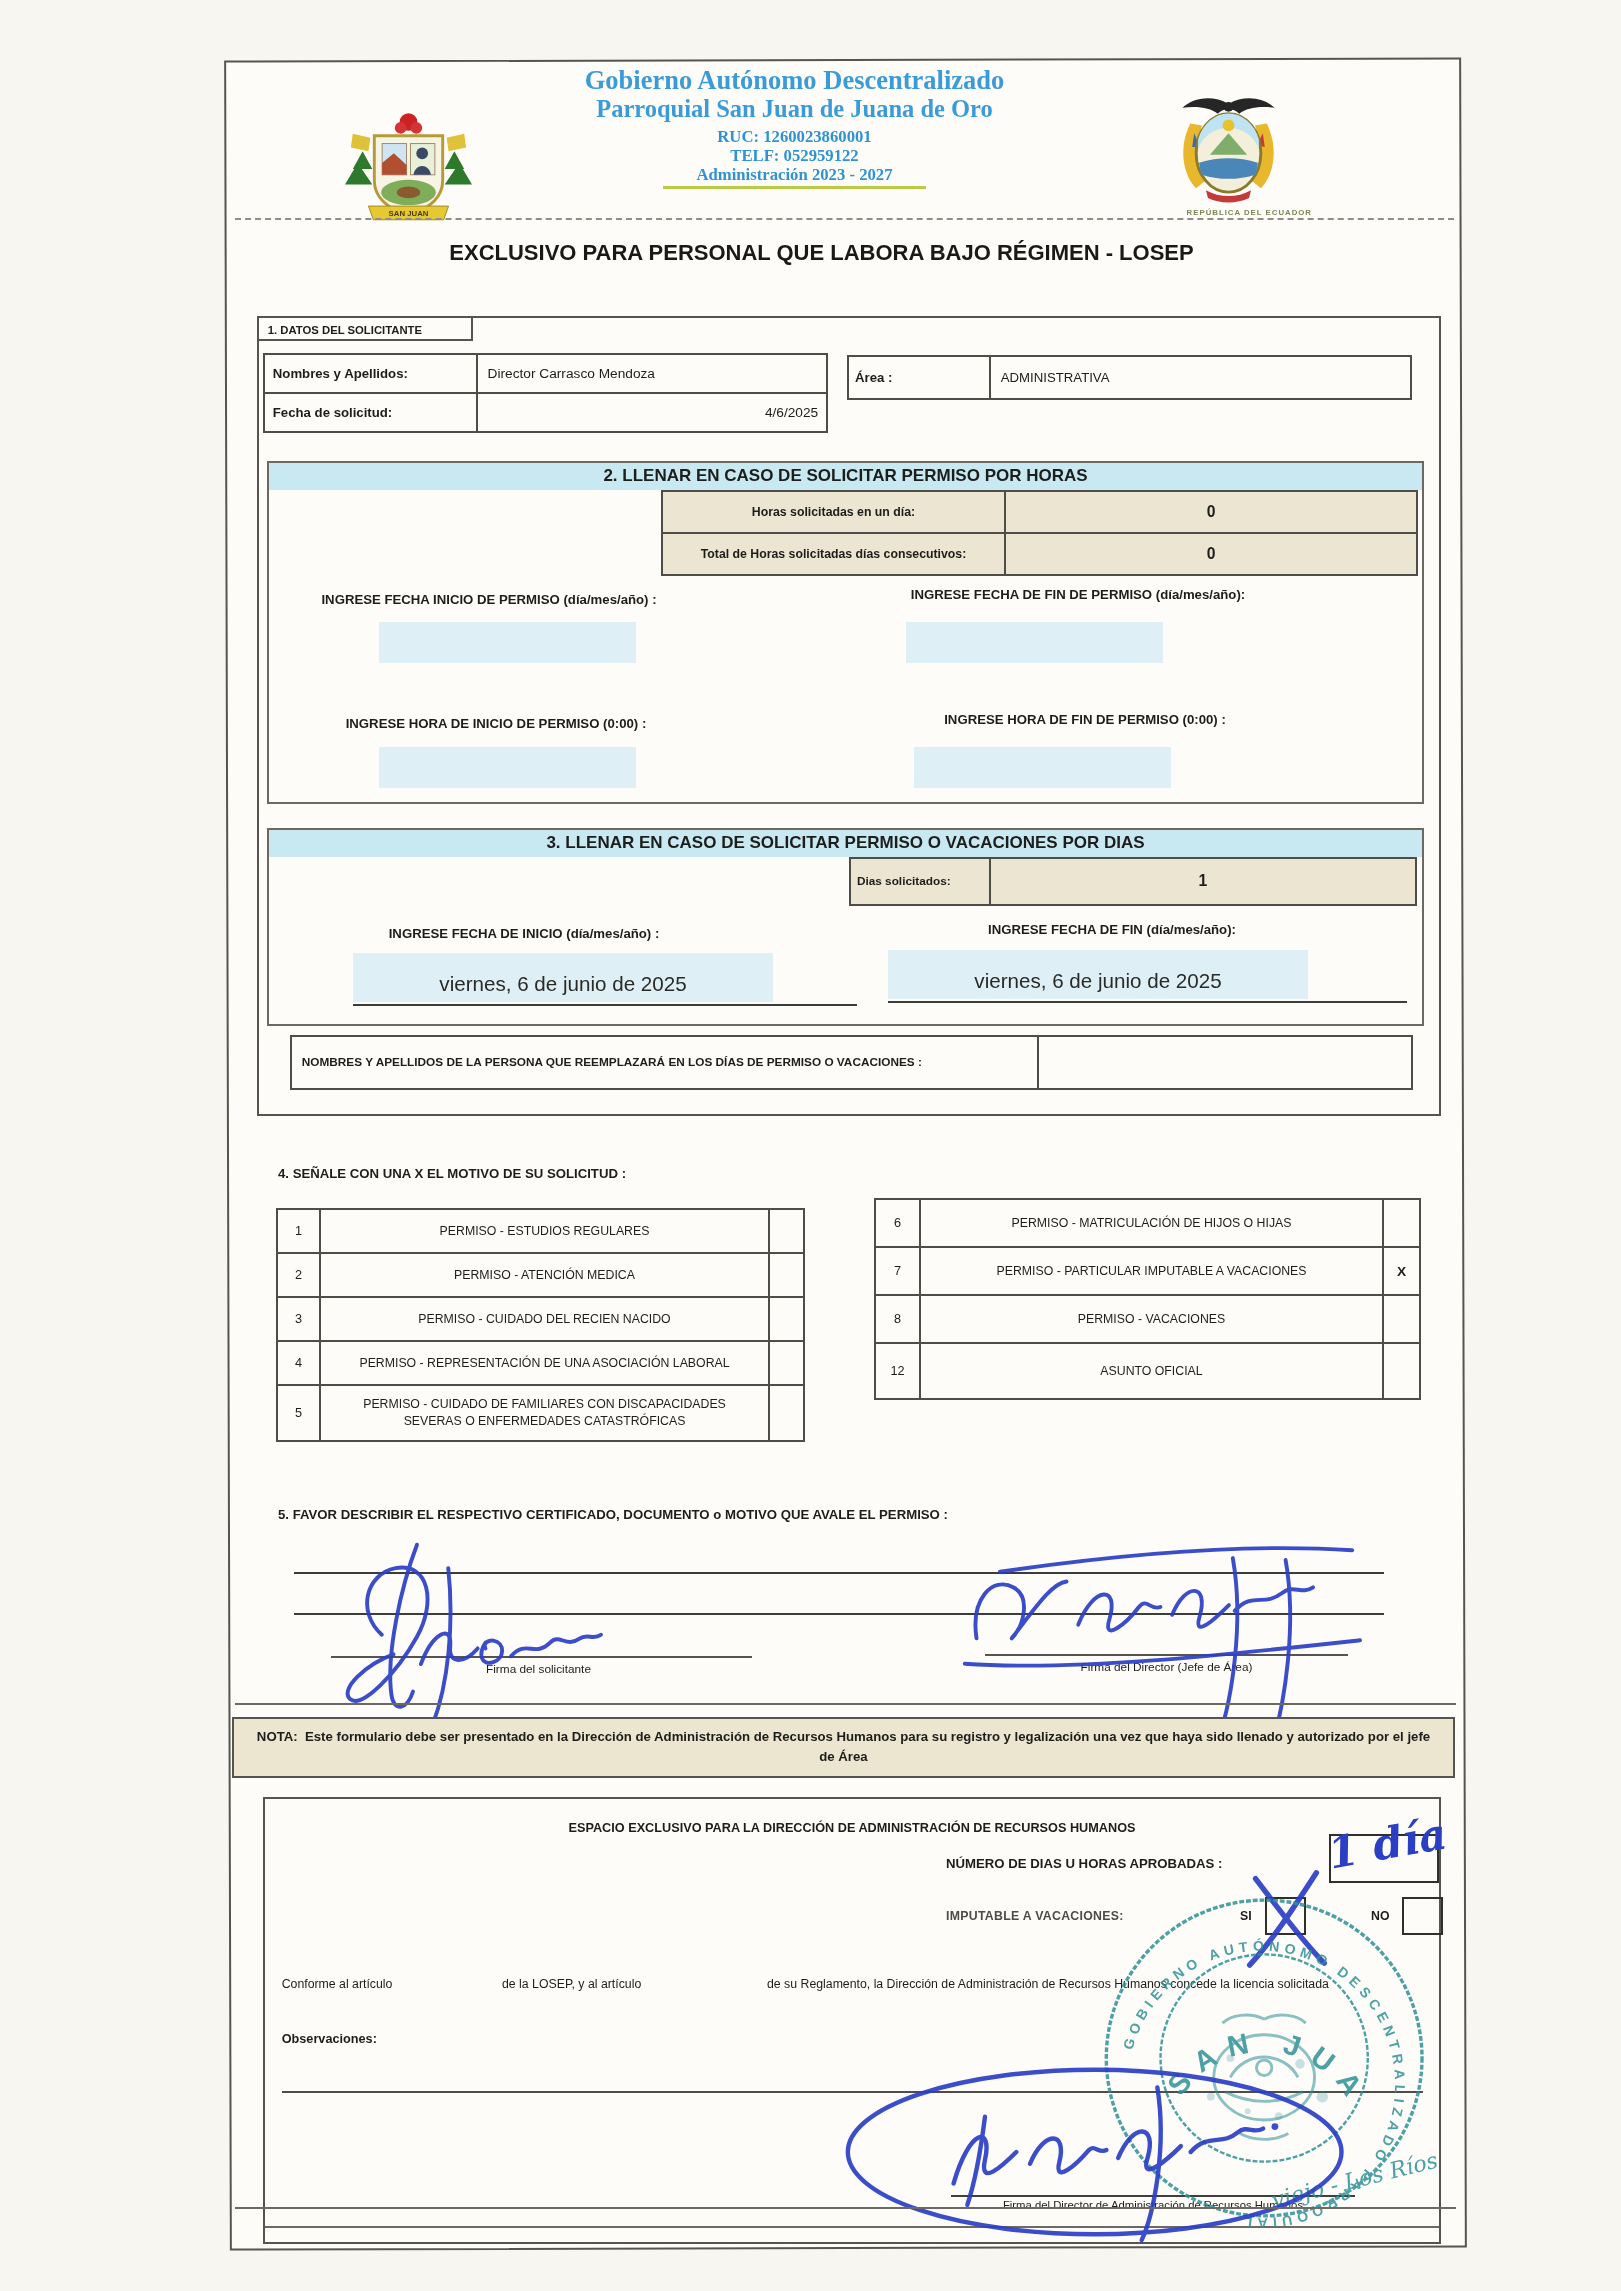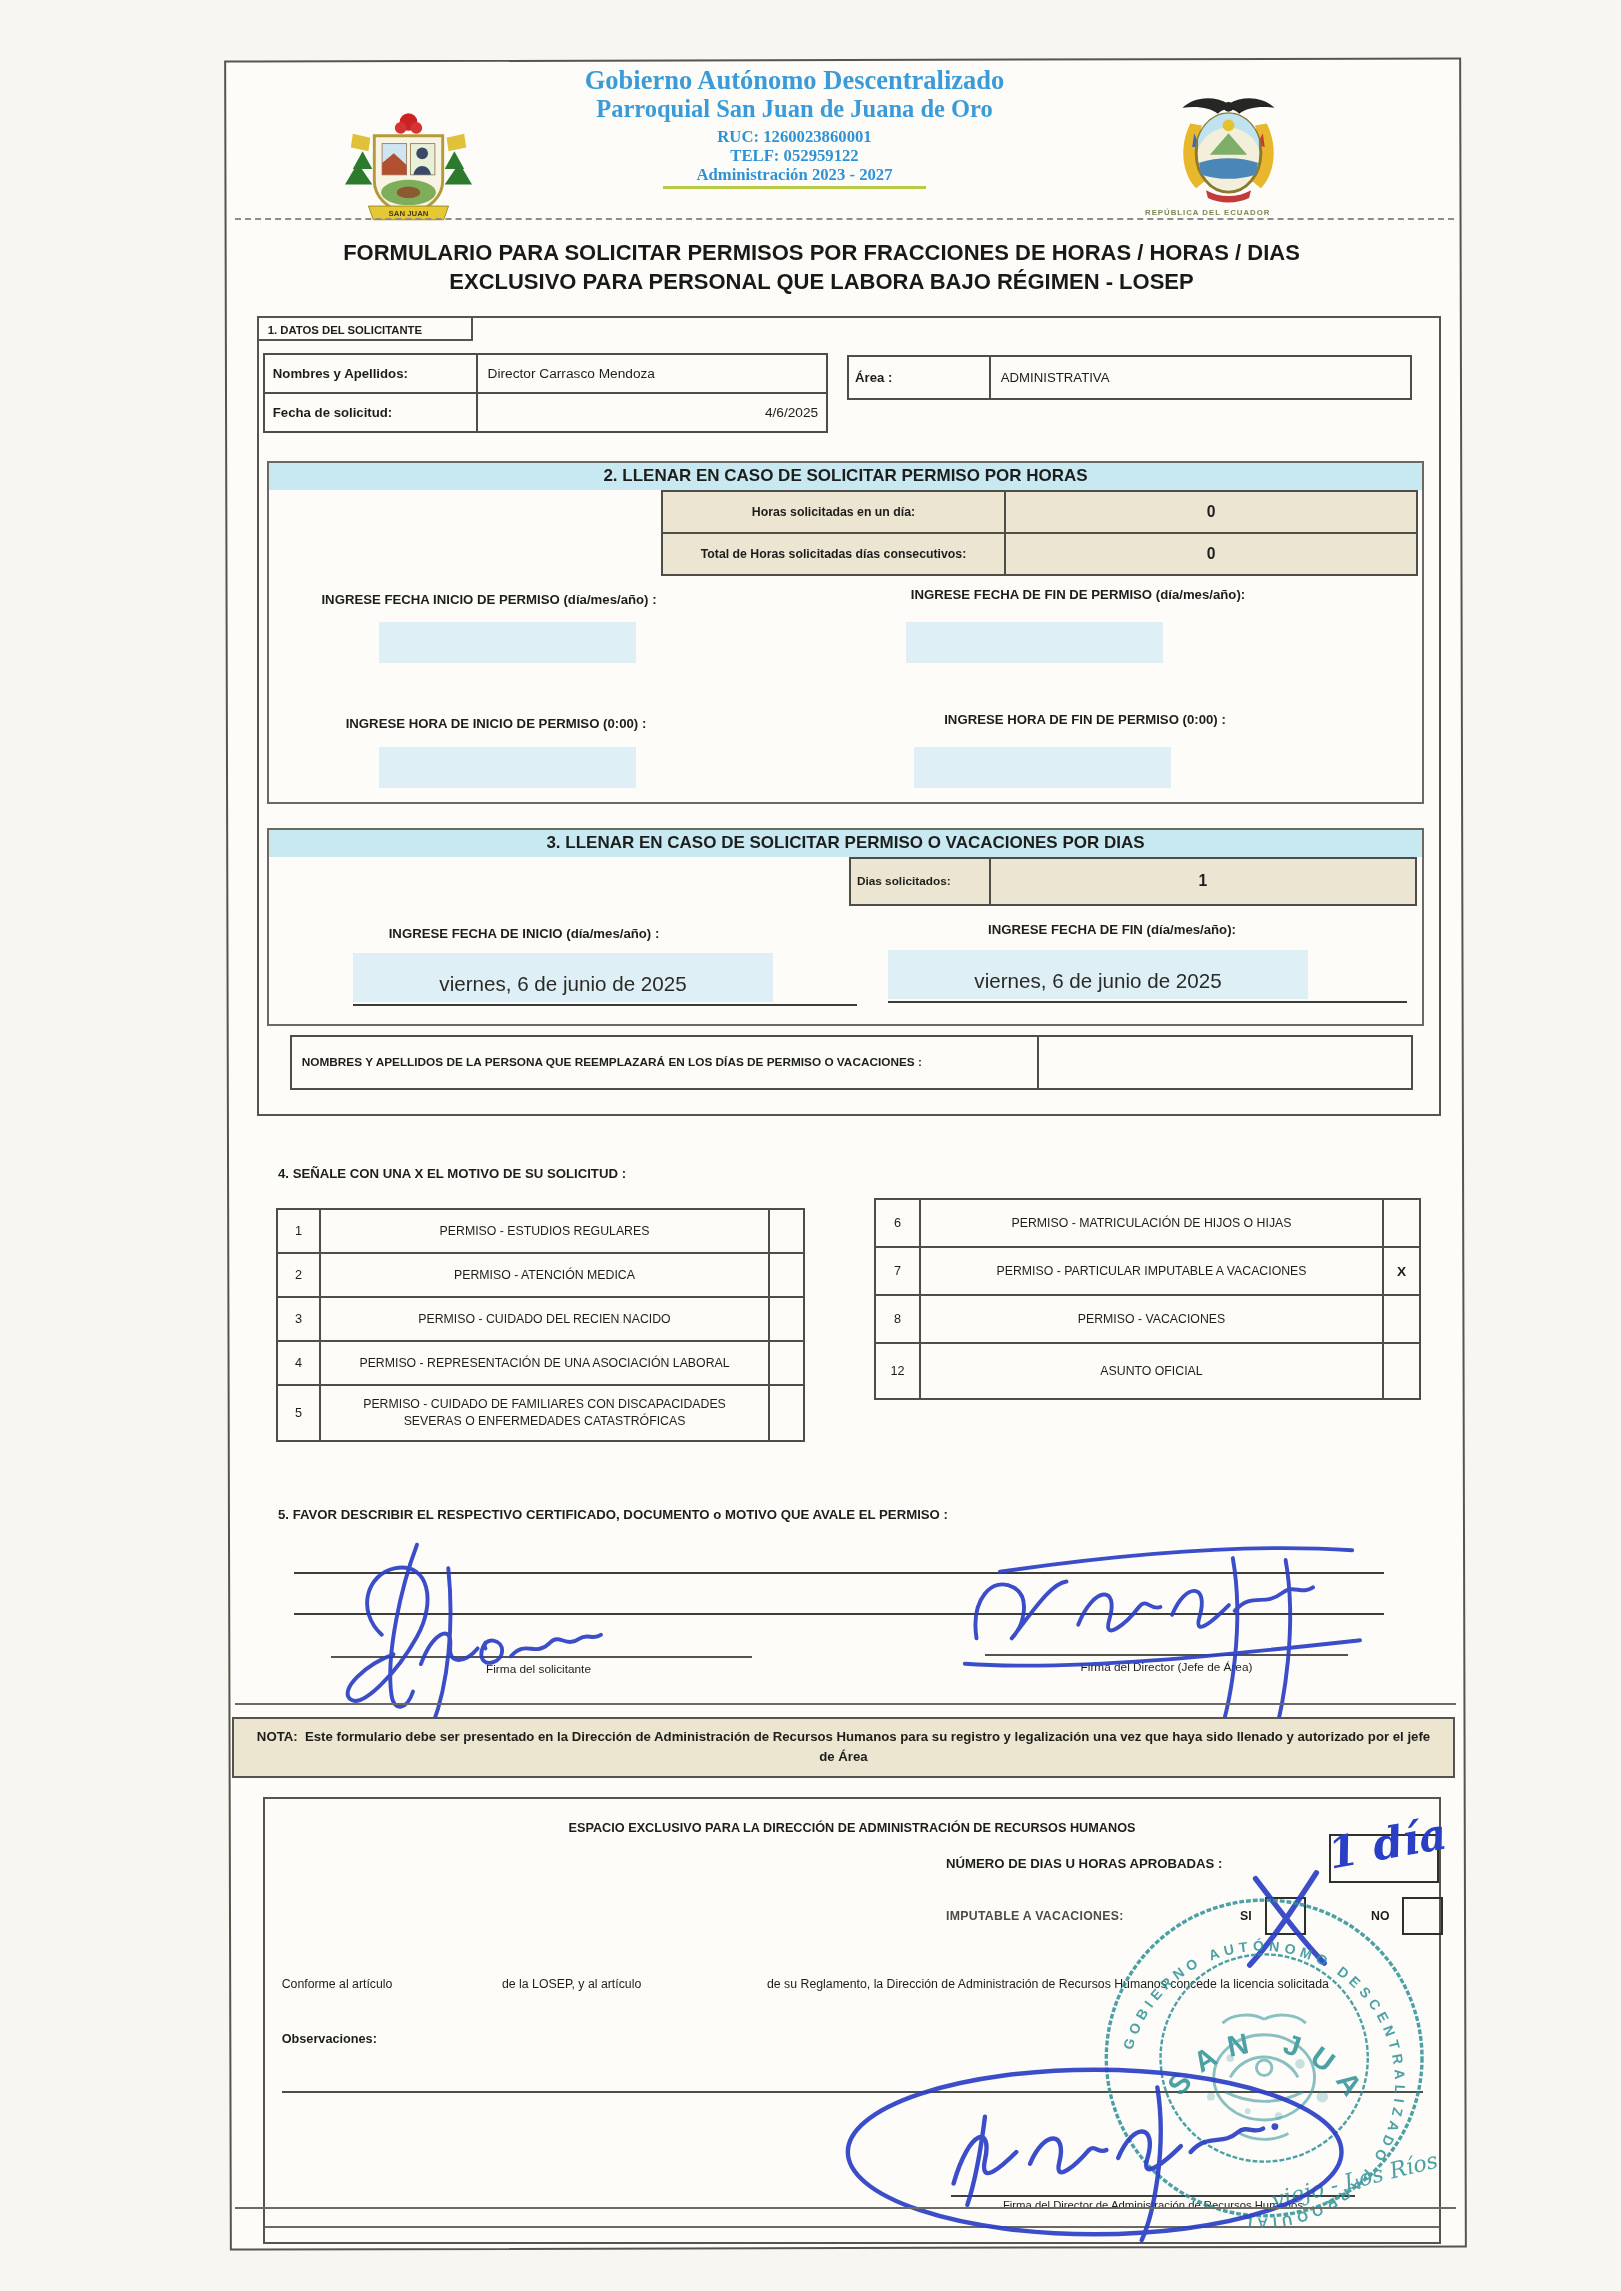--- a/index.html
+++ b/index.html
@@ -65,28 +65,27 @@
     <path d="M 110 44 L 112 58 L 104 56 Z" fill="#c23a3a"></path>
     <path d="M 75 14 C 58 4 38 8 28 18 C 44 16 56 18 64 24 C 70 18 80 18 86 24 C 94 18 106 16 122 18 C 112 8 92 4 75 14 Z" fill="#262626"></path>
     <circle cx="75" cy="17" r="5" fill="#262626"></circle>
     <ellipse cx="75" cy="64" rx="33" ry="40" fill="#f3efda" stroke="#8a7a30" stroke-width="3"></ellipse>
     <path d="M 44 60 A 33 33 0 0 1 106 60 L 106 50 A 33 40 0 0 0 44 50 Z" fill="#bfe3f0"></path>
     <path d="M 56 66 L 75 44 L 94 66 Z" fill="#7fae6a"></path>
     <path d="M 45 74 C 65 68 85 68 105 74 L 103 86 C 85 92 65 92 47 86 Z" fill="#4a86b8"></path>
     <circle cx="75" cy="36" r="6" fill="#e8c22c"></circle>
     <path d="M 52 102 C 66 110 84 110 98 102 L 96 110 C 84 116 66 116 54 110 Z" fill="#c23a3a"></path>
   </svg>
-  <div class="abs" style="left:1145px;top:208px;width:167px;text-align:left;font-size:7.8px;
+  <div class="abs" style="left:1145px;top:208px;width:167px;text-align:right;font-size:7.8px;
               letter-spacing:1px;color:#7a8a55;font-weight:bold;">REPÚBLICA DEL ECUADOR</div>
 
   <div class="abs" style="left:235px;top:218px;width:1219px;border-top:2px dashed #8f8d85;"></div>
 
   <div class="abs" style="left:253px;top:238px;width:1137px;text-align:center;font-weight:bold;
               font-size:22px;line-height:29px;color:#191917;">
-    <div>FORMULARIO PARA SOLICITAR PERMISOS  POR FRACCIONES DE HORAS / HORAS / DIAS</div>
     <div>EXCLUSIVO PARA PERSONAL QUE LABORA BAJO RÉGIMEN - LOSEP</div>
   </div>
 
   <div class="abs" style="left:257px;top:316px;width:1180px;height:796px;border:2px solid #56544e;"></div>
   <div class="abs" style="left:257px;top:316px;width:216px;height:24.5px;border:2px solid #56544e;background:#fdfcf8;
               font-size:11.3px;font-weight:bold;line-height:24.5px;padding-left:8.8px;box-sizing:border-box;">
     <span>1. DATOS DEL SOLICITANTE</span>
   </div>
 
   <table class="abs" style="left:263px;top:353px;width:565px;">

